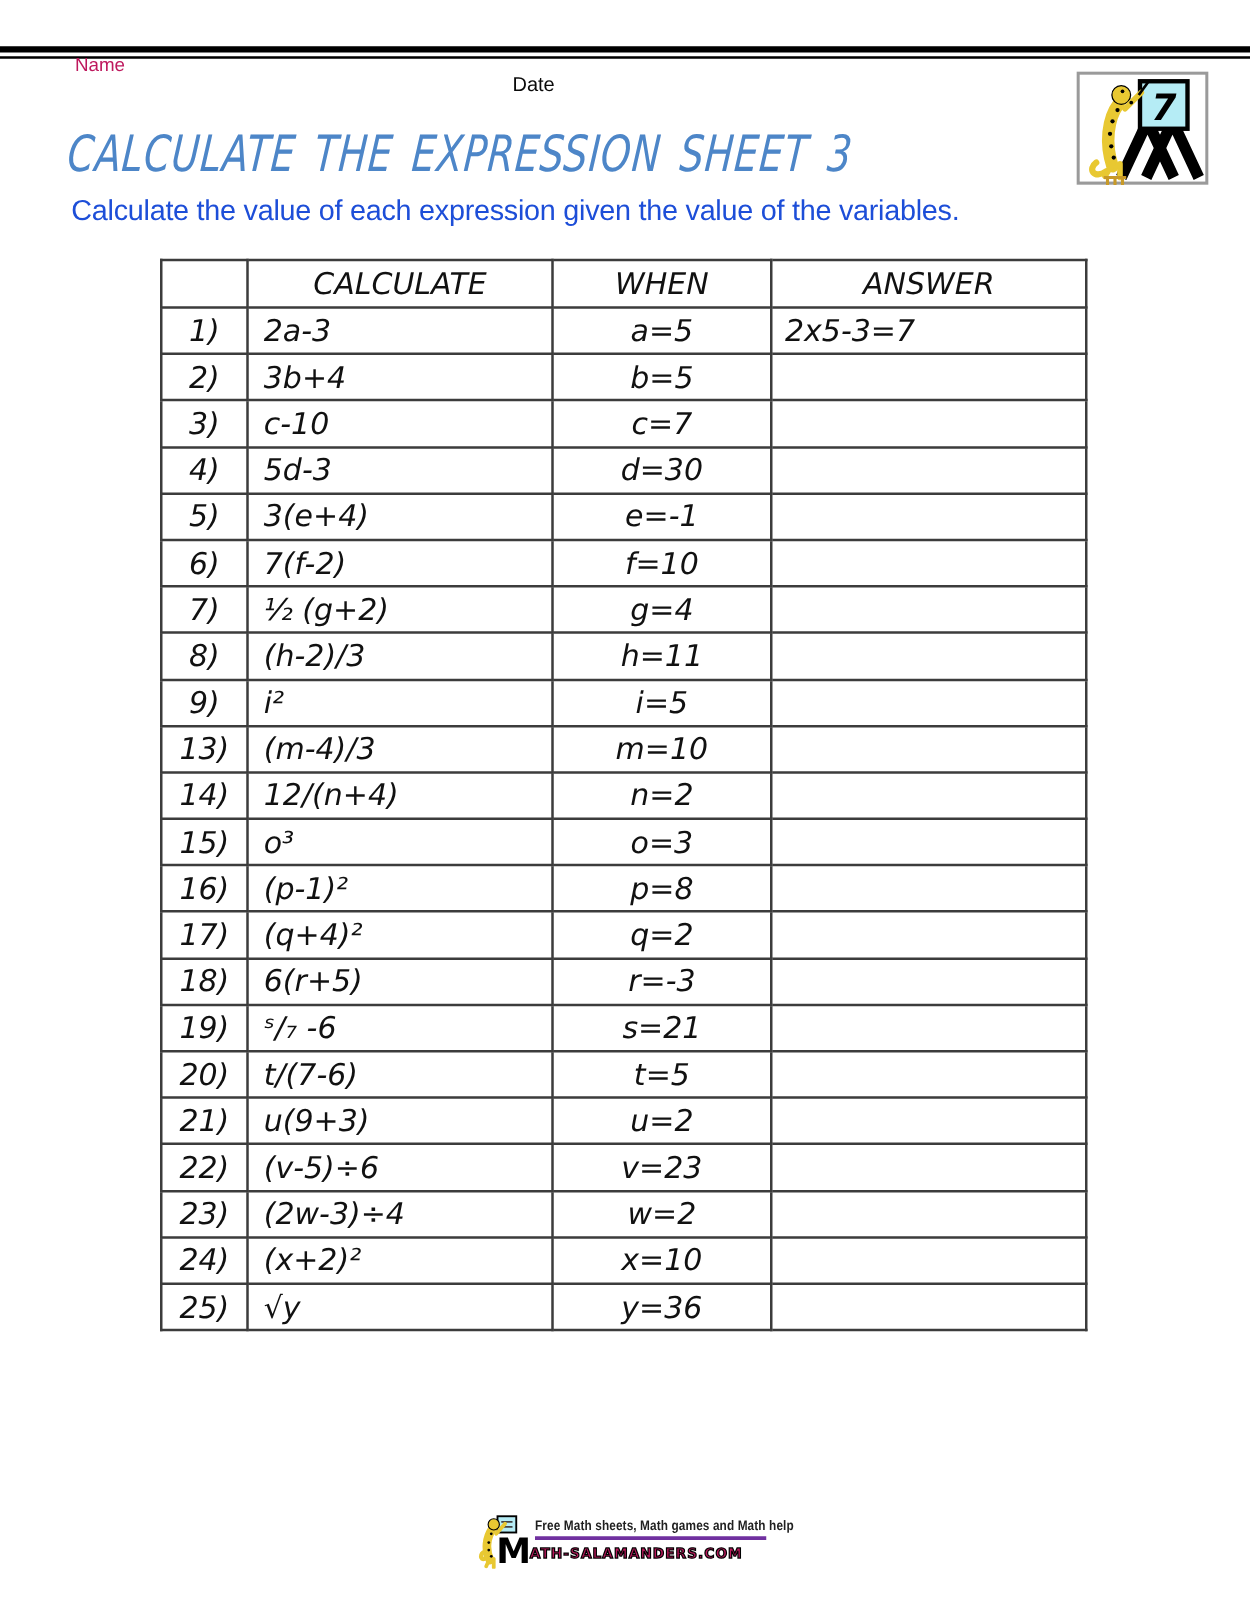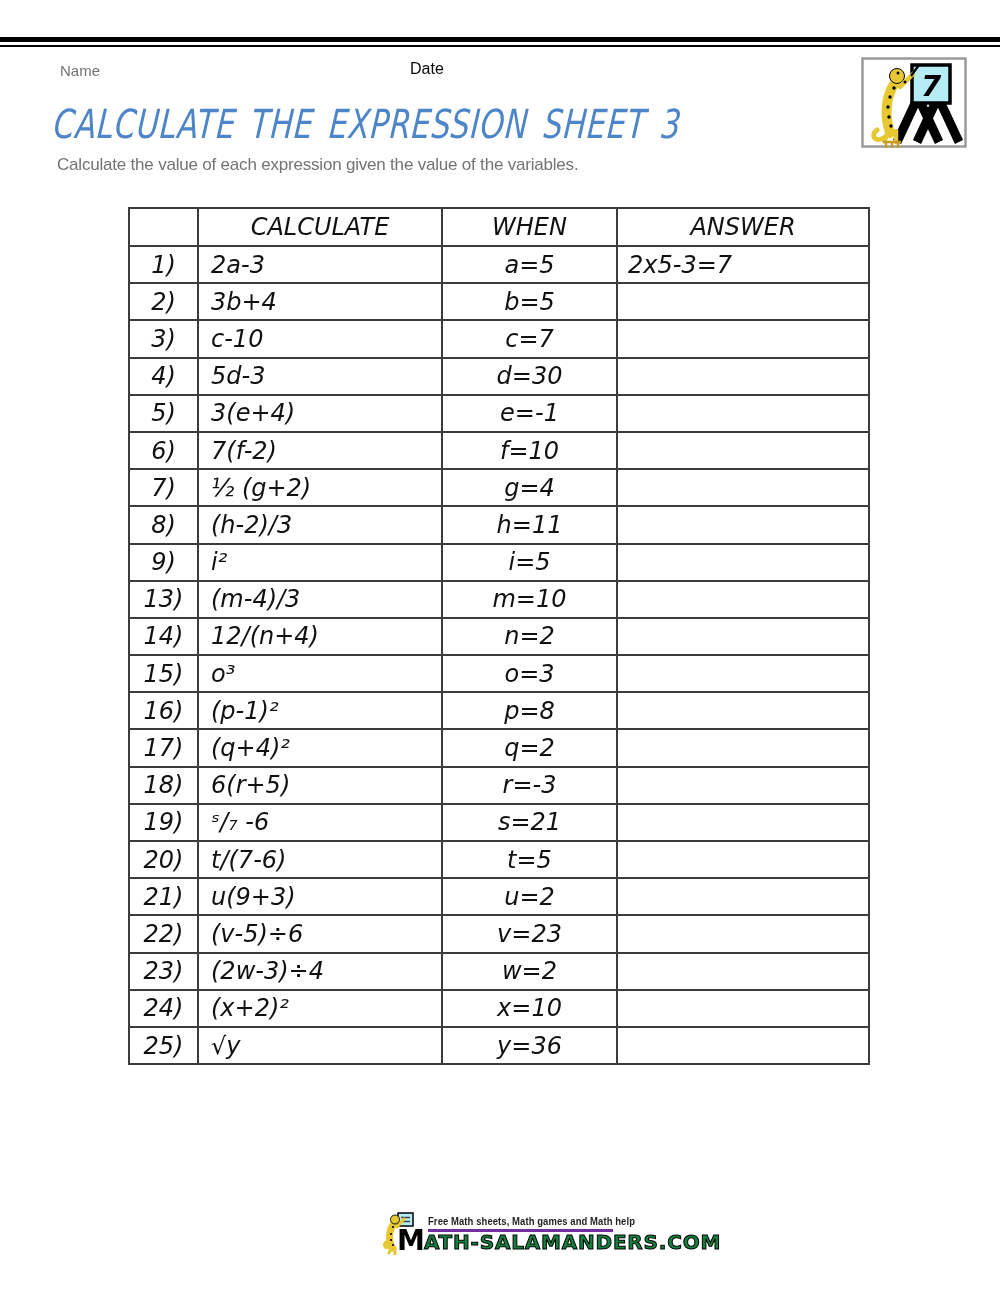--- a/index.html
+++ b/index.html
@@ -5,33 +5,33 @@
   html,body{margin:0;padding:0;}
   body{
     width:1000px;height:1294px;position:relative;background:#ffffff;
     font-family:"Liberation Sans", sans-serif;overflow:hidden;
   }
   .abs{position:absolute;}
   
   .rule-thick{top:37px;left:0;width:1000px;height:5px;background:#000;}
   .rule-thin{top:45px;left:0;width:1000px;height:2px;background:#000;}
   
-  .name-label{left:60px;top:62px;font-size:15px;color:#737373;}
+  .name-label{left:60px;top:44px;font-size:15px;color:#be185d;}
   .date-label{left:410px;top:60px;font-size:16px;color:#0a0a0a;}
   
   .corner-logo{left:861px;top:57px;width:106px;height:91px;}
   
   .sheet-title{
     left:56px;top:101px;white-space:nowrap;
     font-family:"DejaVu Sans", sans-serif;font-style:italic;font-weight:500;
     font-size:40px;color:#4d86c8;letter-spacing:1px;word-spacing:6px;
     transform:scaleX(0.76) skewX(-6deg);transform-origin:0 0;
   }
   .instruction{
-    left:57px;top:155px;font-size:17px;color:#737373;letter-spacing:-0.2px;
+    left:57px;top:155px;font-size:23px;color:#1d4ed8;letter-spacing:-0.2px;
     white-space:nowrap;
   }
   
   .sheet-table{
     position:absolute;left:128px;top:207px;width:740px;
     border-collapse:collapse;table-layout:fixed;
     font-family:"DejaVu Sans", sans-serif;font-style:italic;color:#111;
   }
   .sheet-table th,.sheet-table td{
     border:2px solid #3c3c3c;padding:0;overflow:hidden;white-space:nowrap;
@@ -50,22 +50,22 @@
     left:428px;top:1215px;font-size:11px;font-weight:bold;color:#1f1f1f;
     white-space:nowrap;transform:scaleX(0.86);transform-origin:0 0;letter-spacing:0.1px;
   }
   .footer-rule{left:428px;top:1229px;width:185px;height:3px;background:#7030a0;}
   .footer-site{left:397px;top:1228px;display:flex;align-items:flex-end;white-space:nowrap;}
   .site-initial{
     font-family:"DejaVu Sans", sans-serif;font-weight:800;font-size:28px;
     line-height:26px;color:#000;letter-spacing:-1px;
   }
   .site-rest{
-    font-family:"DejaVu Sans", sans-serif;font-weight:700;font-size:20px;
-    line-height:21px;color:#15803d;-webkit-text-stroke:1px #000;letter-spacing:0.8px;
+    font-family:"DejaVu Sans", sans-serif;font-weight:700;font-size:11px;
+    line-height:21px;color:#be185d;-webkit-text-stroke:1px #000;letter-spacing:0.8px;
     padding-bottom:1px;
   }
 </style>
 </head>
 <body>
 
 <div class="abs rule-thick"></div>
 <div class="abs rule-thin"></div>
 
 <span class="abs name-label">Name</span>

